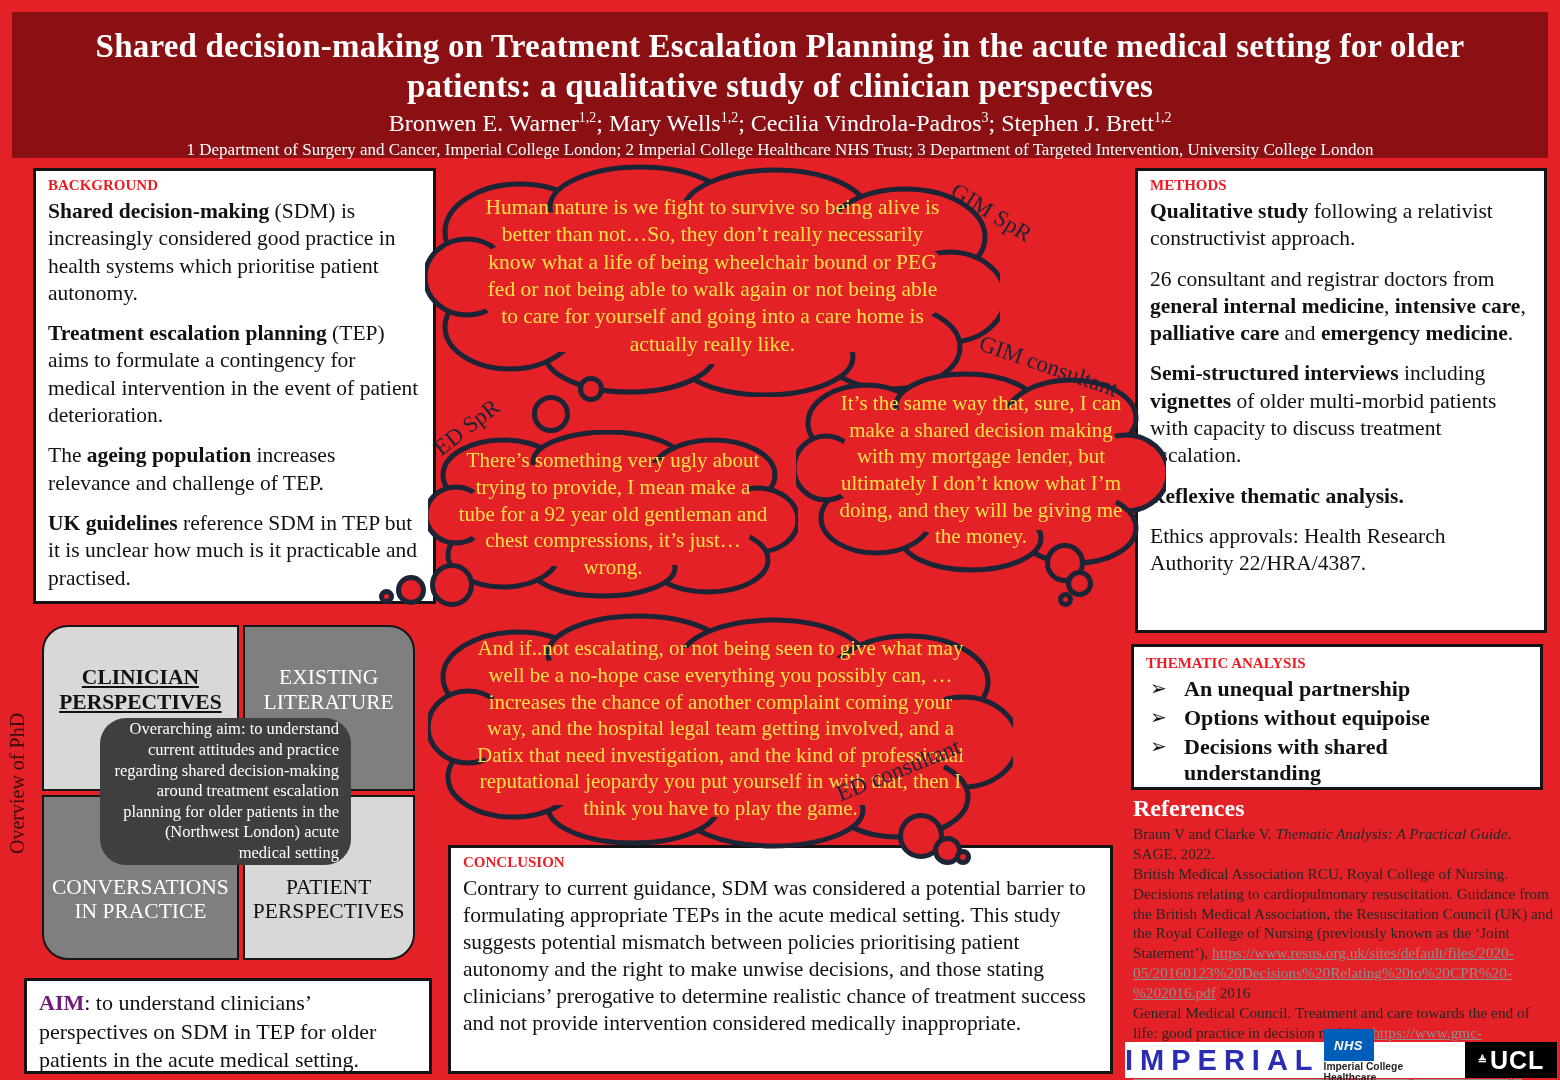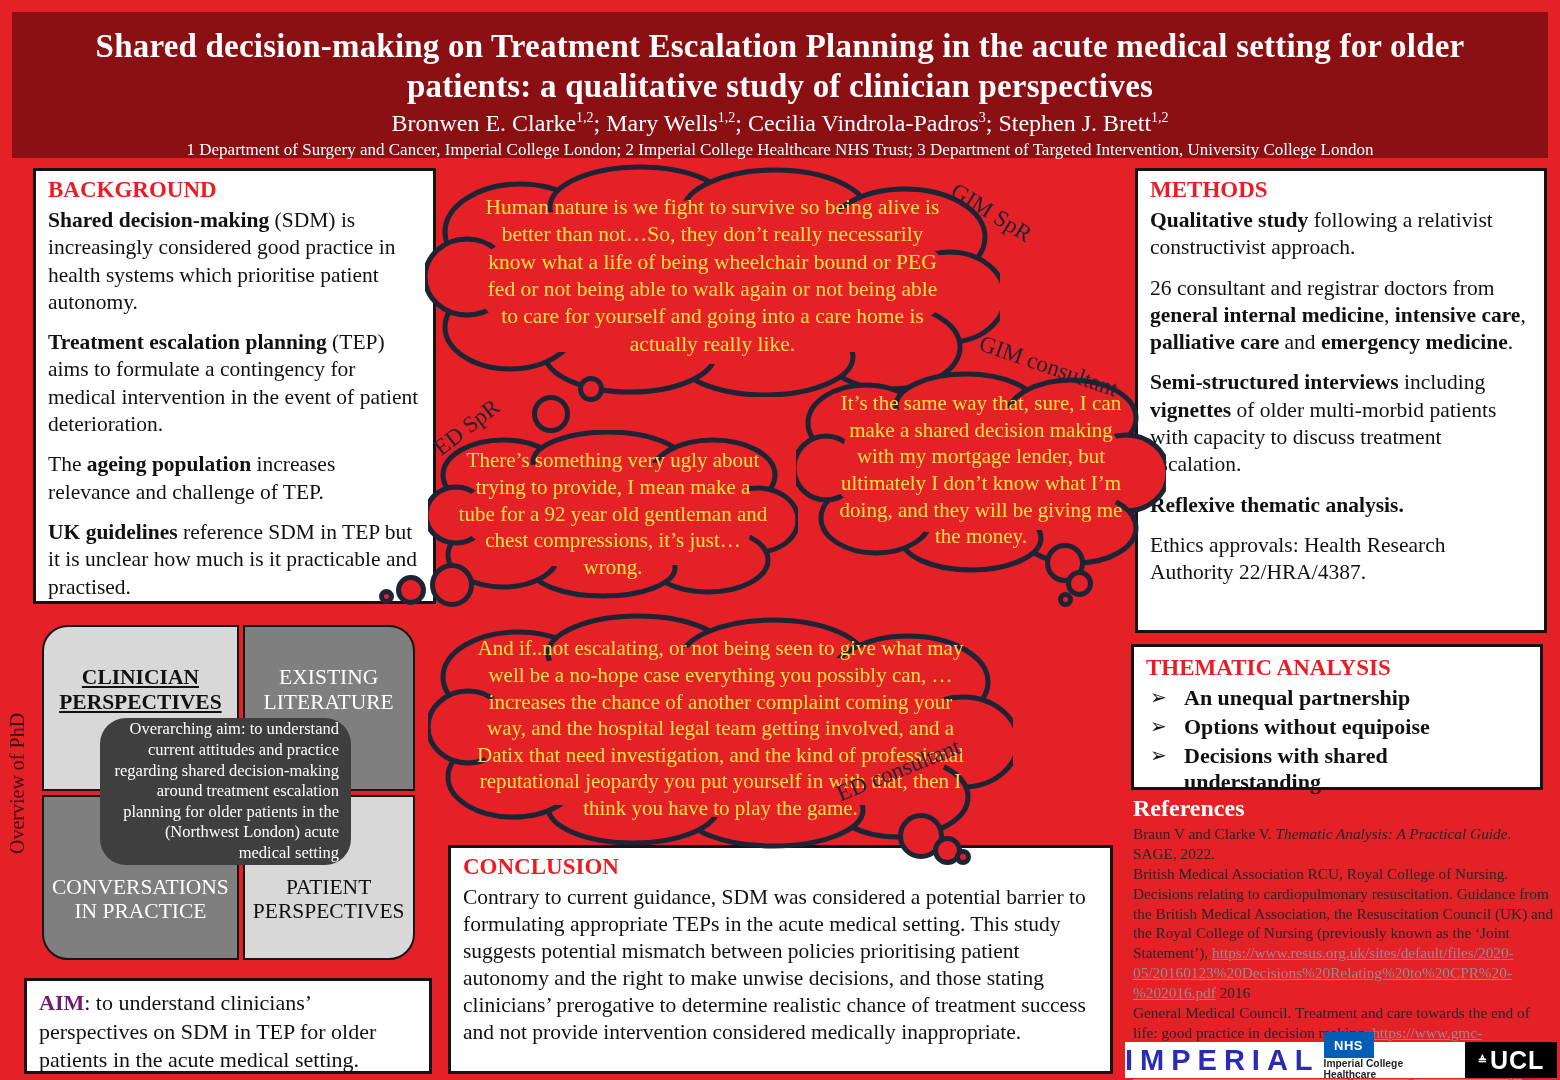--- a/index.html
+++ b/index.html
@@ -7,21 +7,21 @@
           font-family:"Liberation Serif", serif;}
   
   .hdr{position:absolute;left:12px;top:12px;width:1536px;height:146px;background:#8b1014;color:#fff;text-align:center;}
   .hdr .title{font-size:33px;font-weight:bold;line-height:1.22;padding:14px 28px 0;letter-spacing:.2px;}
   .hdr .authors{font-size:24px;margin-top:3px;}
   .hdr .authors sup{font-size:14px;}
   .hdr .affil{font-size:17px;margin-top:3px;}
   
   .wbox{position:absolute;background:#fff;border:3px solid #141414;box-sizing:border-box;
         padding:6px 12px;color:#111;z-index:2;}
-  .wbox h2{margin:0 0 4px 0;font-size:23px;color:#ed1c24;font-weight:bold;}
+  .wbox h2{margin:0 0 4px 0;font-size:15px;color:#ed1c24;font-weight:bold;}
   .wbox p{margin:0 0 13px 0;font-size:21.5px;line-height:1.27;}
   .wbox p:last-child{margin-bottom:0;}
   .b{font-weight:bold;}
   .bg-box{left:33px;top:168px;width:403px;height:436px;}
   .me-box{left:1135px;top:168px;width:412px;height:465px;}
   .th-box{left:1131px;top:644px;width:412px;height:146px;padding-top:8px;}
   .th-item{display:flex;font-size:22px;font-weight:bold;line-height:1.22;margin-bottom:2px;}
   .th-item .arrow{width:34px;flex:0 0 34px;font-weight:normal;font-size:20px;padding-left:4px;}
   .aim-box{left:24px;top:978px;width:408px;height:96px;padding-top:8px;}
   .aim-box p{font-size:22px;line-height:1.3;}
@@ -56,36 +56,36 @@
   .bubble .q{position:absolute;color:#fde047;text-align:center;display:flex;align-items:center;
              justify-content:center;line-height:1.27;}
   .qlabel{position:absolute;color:#1c2436;font-size:23px;z-index:5;white-space:nowrap;transform-origin:left center;}
   .dot{position:absolute;border:5px solid #1c2436;background:#e32127;border-radius:50%;
        box-sizing:border-box;z-index:5;}
   
   .logo-strip{position:absolute;left:1125px;top:1042px;width:432px;height:36px;background:#fff;
               display:flex;align-items:center;z-index:3;font-family:"Liberation Sans", sans-serif;}
   .imperial{color:#2b2bb4;font-weight:bold;font-size:29px;letter-spacing:7px;padding-left:0;flex:0 0 auto;}
   .nhs-block{flex:0 0 auto;margin-left:4px;width:128px;}
-  .nhs-box{background:#005eb8;color:#fff;width:50px;height:26px;font-weight:bold;
+  .nhs-box{background:#005eb8;color:#fff;width:50px;height:32px;font-style:italic;font-weight:bold;
            font-size:13px;display:flex;align-items:center;justify-content:center;letter-spacing:.5px;}
   .nhs-org{font-size:10.3px;font-weight:bold;color:#231f20;line-height:1.05;margin-top:1px;}
   .nhs-sub{font-size:7px;color:#005eb8;font-weight:bold;}
   .ucl-box{margin-left:auto;background:#000;color:#fff;height:36px;width:92px;display:flex;
            align-items:center;justify-content:center;font-weight:bold;font-size:25px;letter-spacing:1px;}
   .ucl-ico{font-size:11px;margin-right:2px;line-height:1;}
 </style>
 </head>
 <body>
 
 <div class="poster">
 
   <div class="hdr">
     <div class="title">Shared decision-making on Treatment Escalation Planning in the acute medical setting for older patients: a qualitative study of clinician perspectives</div>
-    <div class="authors"><span>Bronwen E. Clarke</span><sup>1,2</sup><span>; Mary Wells</span><sup>1,2</sup><span>; Cecilia Vindrola-Padros</span><sup>3</sup><span>; Stephen J. Brett</span><sup>1,2</sup></div>
+    <div class="authors"><span>Bronwen E. Warner</span><sup>1,2</sup><span>; Mary Wells</span><sup>1,2</sup><span>; Cecilia Vindrola-Padros</span><sup>3</sup><span>; Stephen J. Brett</span><sup>1,2</sup></div>
     <div class="affil">1 Department of Surgery and Cancer, Imperial College London; 2 Imperial College Healthcare NHS Trust; 3 Department of Targeted Intervention, University College London</div>
   </div>
 
   <div class="wbox bg-box">
     <h2>BACKGROUND</h2>
     <p><span class="b">Shared decision-making</span><span> (SDM) is increasingly considered good practice in health systems which prioritise patient autonomy.</span></p>
     <p><span class="b">Treatment escalation planning</span><span> (TEP) aims to formulate a contingency for medical intervention in the event of patient deterioration.</span></p>
     <p><span>The </span><span class="b">ageing population</span><span> increases relevance and challenge of TEP.</span></p>
     <p><span class="b">UK guidelines</span><span> reference SDM in TEP but it is unclear how much is it practicable and practised.</span></p>
   </div>

